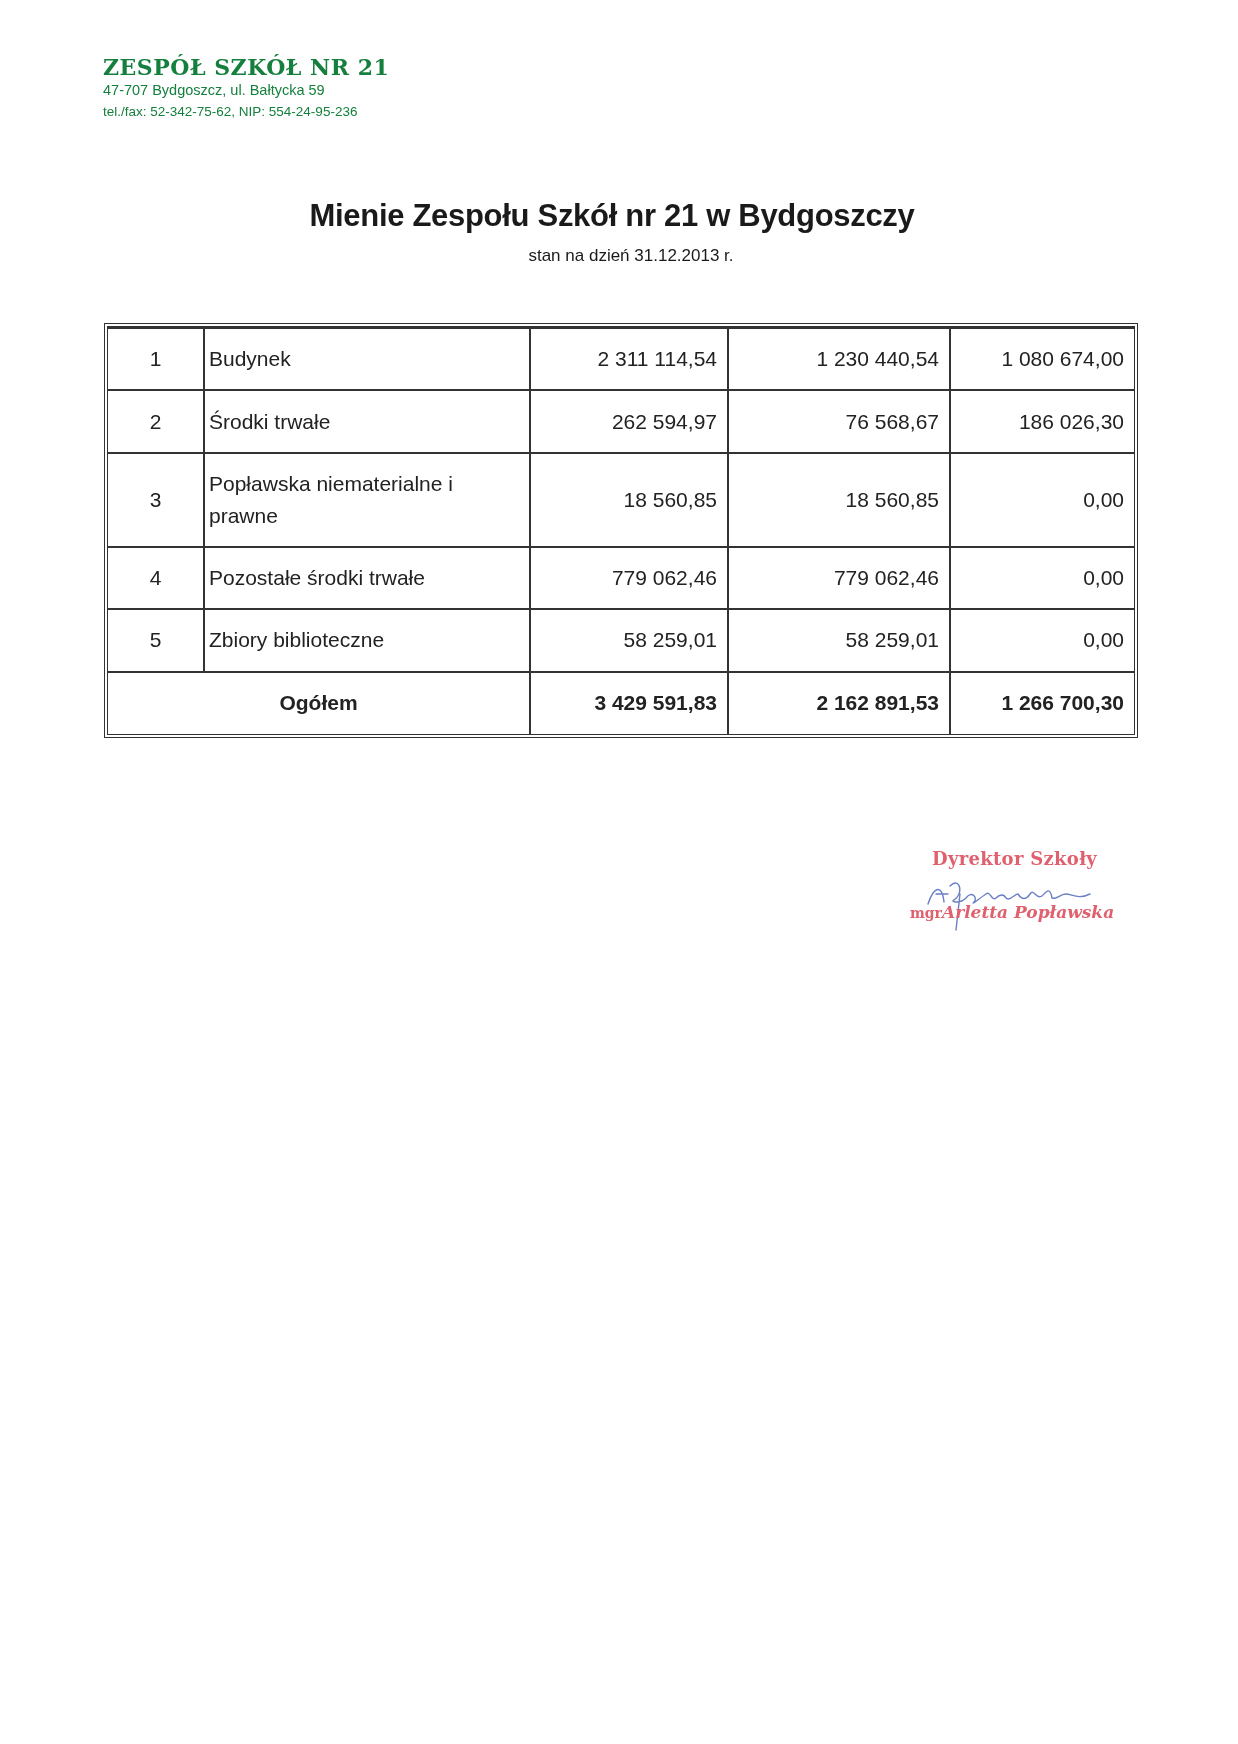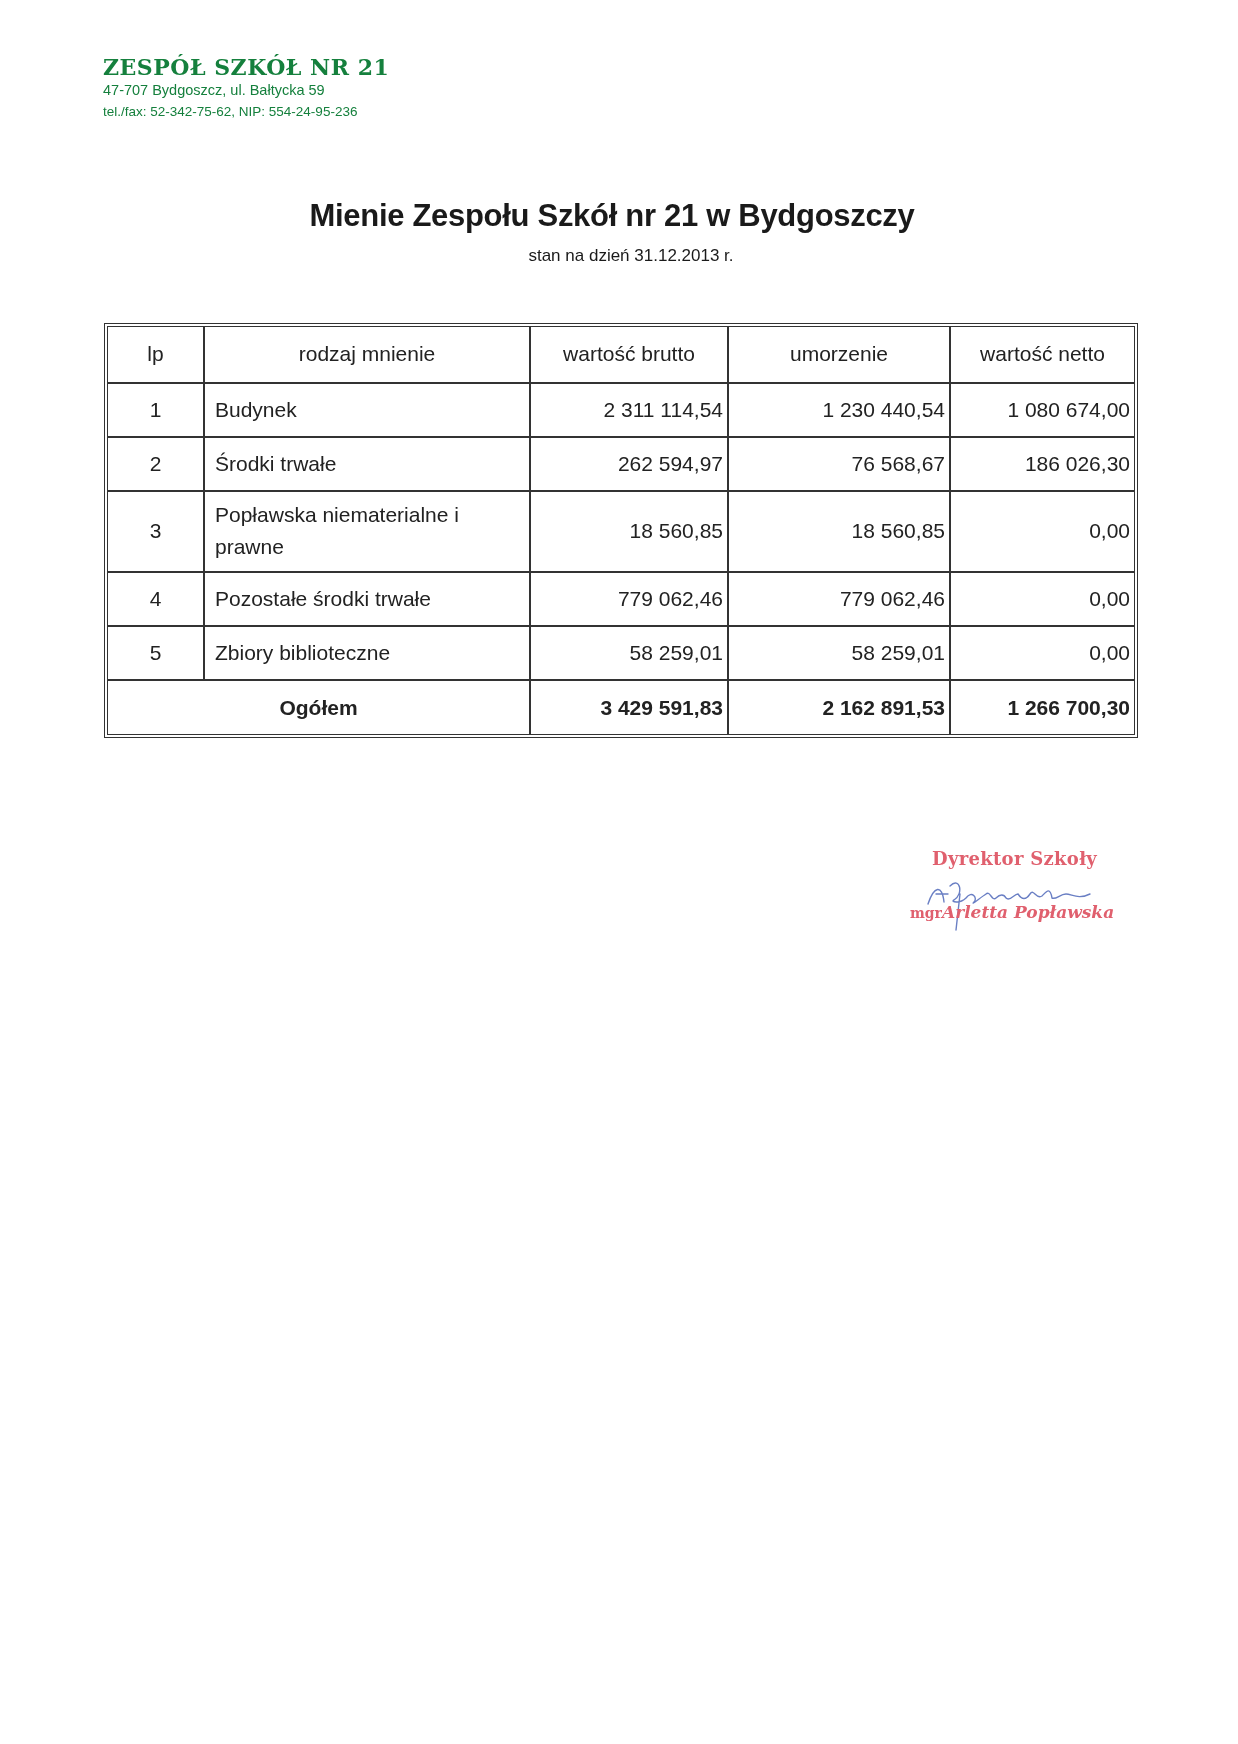--- a/index.html
+++ b/index.html
@@ -16,22 +16,22 @@
 
     .table-wrap { position: absolute; left: 104px; top: 323px; width: 1034px; height: 415px;
                   border: 4px double #333; box-sizing: border-box; }
     table { border-collapse: collapse; width: 100%; height: 100%; font-family: "Liberation Sans", sans-serif;
             font-size: 21px; color: #222; table-layout: fixed; }
     td, th { border: 2px solid #333; padding: 0 4px; }
     th { font-weight: normal; text-align: center; height: 54px; }
     tr.row td { height: 51px; }
     tr.row.tall td { height: 78px; line-height: 32px; }
     td.lp { text-align: center; }
-    td.name { text-align: left; padding-left: 10px; }
-    td.num { text-align: right; padding-right: 4px; }
+    td.name { text-align: left; padding-left: 4px; }
+    td.num { text-align: right; padding-right: 10px; }
     tr.total td { font-weight: bold; height: 52px; }
     tr.total td.label { text-align: center; }
     table tr:first-child th { border-top: none; }
     table tr:last-child td { border-bottom: none; }
     table tr th:first-child, table tr td:first-child { border-left: none; }
     table tr th:last-child, table tr td:last-child { border-right: none; }
 
     .stamp { position: absolute; left: 910px; top: 848px; width: 220px; height: 90px; }
     .stamp-title { position: absolute; left: 22px; top: 0; font-family: "DejaVu Serif", "Liberation Serif", serif; font-weight: bold;
                    font-size: 18px; color: #e0606e; letter-spacing: 0.3px; }
@@ -55,27 +55,20 @@
 <div class="table-wrap">
   <table>
     <colgroup>
       <col style="width:96px">
         <col style="width:326px">
         <col style="width:198px">
         <col style="width:222px">
         <col>
     </colgroup>
     <tbody>
-        <tr>
-      <th>lp</th>
-      <th>rodzaj mnienie</th>
-      <th>wartość brutto</th>
-      <th>umorzenie</th>
-      <th>wartość netto</th>
-    </tr>
     <tr class="row">
       <td class="lp">1</td>
       <td class="name">Budynek</td>
       <td class="num">2 311 114,54</td>
       <td class="num">1 230 440,54</td>
       <td class="num">1 080 674,00</td>
     </tr>
     <tr class="row">
       <td class="lp">2</td>
       <td class="name">Środki trwałe</td>

